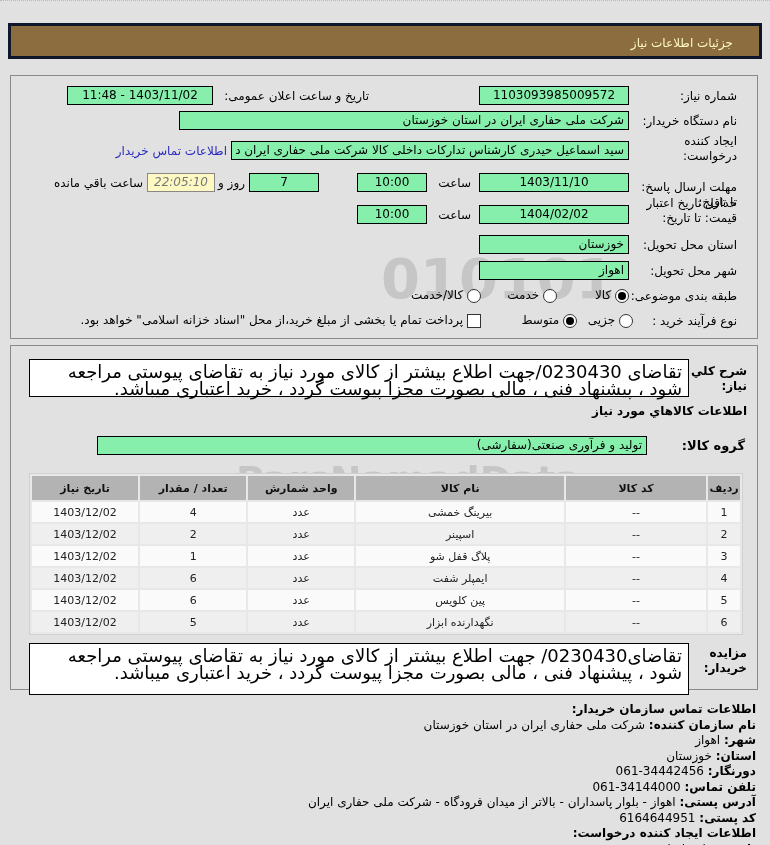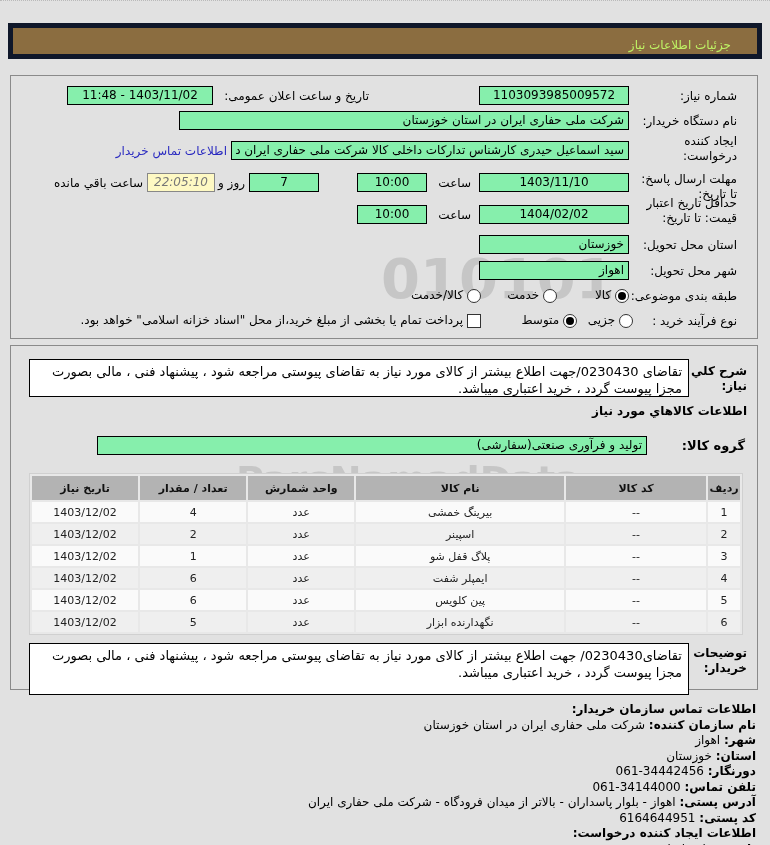--- a/index.html
+++ b/index.html
@@ -8,22 +8,22 @@
       background: #e1e1e1;
       font-family: "DejaVu Sans", sans-serif;
       font-size: 12px;
       color: #000;
       direction: rtl;
       position: relative;
     }
     .topline { position: absolute; top: 0; left: 0; width: 770px; height: 2px; border-top: 1px dotted #b9b9b9; }
     .header-bar {
       position: absolute; left: 8px; top: 23px; width: 500px; right: 8px; width: auto; height: 36px;
-      background: #8b6d40; border: 5px solid #0f172a;
-      color: #bef264; font-size: 12px; line-height: 34px; padding-right: 26px;
+      background: #8b6d40; border: 3px solid #0f172a;
+      color: #fef9c3; font-size: 12px; line-height: 34px; padding-right: 26px;
     }
     .panel {
       position: absolute; left: 10px; width: 748px;
       border: 1px solid #8a8a8a; background: #e1e1e1;
     }
     .panel-1 { top: 75px; height: 264px; }
     .panel-2 { top: 345px; height: 345px; }
     .abs { position: absolute; white-space: nowrap; }
     .lbl { font-size: 12px; color: #000; }
     .field {
@@ -42,21 +42,21 @@
       content: ""; position: absolute; left: 2px; top: 2px; width: 8px; height: 8px;
       border-radius: 50%; background: #000;
     }
     .checkbox {
       display: inline-block; width: 14px; height: 14px; border: 1px solid #333;
       background: #fff; vertical-align: middle;
     }
     .bold { font-weight: bold; }
     .textbox {
       position: absolute; background: #fff; border: 1px solid #000;
-      font-size: 13px; line-height: 17px; padding: 3px 6px; white-space: normal;
+      font-size: 18px; line-height: 17px; padding: 3px 6px; white-space: normal;
     }
     table.items {
       position: absolute; left: 18px; top: 127px; width: 714px;
       border-collapse: separate; border-spacing: 2px; background: #e8e8e8;
       border: 1px solid #d0d0d0;
     }
     table.items th {
       background: #b3b3b3; height: 24px; font-size: 11px; font-weight: bold; color: #111;
     }
     table.items td {
@@ -92,21 +92,21 @@
   <span class="abs lbl" style="right:20px; top:38px;">نام دستگاه خریدار:</span>
   <div class="field" style="right:128px; top:35px; width:450px;">شرکت ملی حفاری ایران در استان خوزستان</div>
 
   <span class="abs lbl" style="right:20px; top:58px; line-height:15px; text-align:right;">
     <span>ایجاد کننده</span><br>
     <span>درخواست:</span>
   </span>
   <div class="field" style="right:128px; top:65px; width:398px;">سید اسماعیل حیدری کارشناس تدارکات داخلی کالا شرکت ملی حفاری ایران د</div>
   <span class="abs lbl link" style="right:530px; top:68px;">اطلاعات تماس خریدار</span>
 
-  <span class="abs lbl" style="right:20px; top:96px; line-height:15px;">
+  <span class="abs lbl" style="right:20px; top:104px; line-height:15px;">
     <span>مهلت ارسال پاسخ:</span><br>
     <span>تا تاریخ:</span>
   </span>
   <div class="field center" style="right:128px; top:97px; width:150px;">1403/11/10</div>
   <span class="abs lbl" style="right:286px; top:100px;">ساعت</span>
   <div class="field center" style="right:330px; top:97px; width:70px;">10:00</div>
   <div class="field center" style="right:438px; top:97px; width:70px;">7</div>
   <span class="abs lbl" style="right:512px; top:100px;">روز و</span>
   <div class="field center disabled" style="right:542px; top:97px; width:68px;">22:05:10</div>
   <span class="abs lbl" style="right:614px; top:100px;">ساعت باقي مانده</span>
@@ -228,21 +228,21 @@
         <td>--</td>
         <td>نگهدارنده ابزار</td>
         <td>عدد</td>
         <td>5</td>
         <td>1403/12/02</td>
       </tr>
     </tbody>
   </table>
 
   <span class="abs bold" style="right:10px; top:300px; line-height:15px;">
-    <span>توضیحات</span><br>
+    <span>مزایده</span><br>
     <span>خریدار:</span>
   </span>
   <div class="textbox" style="right:68px; top:297px; width:660px; height:52px;">تقاضای0230430/ جهت اطلاع بیشتر از کالای مورد نیاز به تقاضای پیوستی مراجعه شود ، پیشنهاد فنی ، مالی بصورت مجزا پیوست گردد ، خرید اعتباری میباشد.</div>
 </div>
 
 <div class="contact" style="top:702px;">
   <div class="k">اطلاعات تماس سازمان خریدار:</div>
   <div><span class="k">نام سازمان کننده:</span> <span>شرکت ملی حفاری ایران در استان خوزستان</span></div>
   <div><span class="k">شهر:</span> <span>اهواز</span></div>
   <div><span class="k">استان:</span> <span>خوزستان</span></div>

